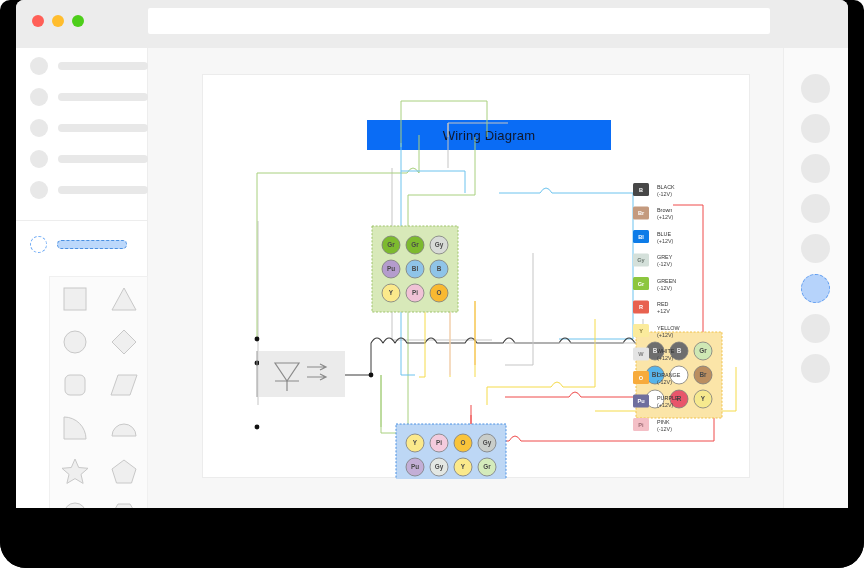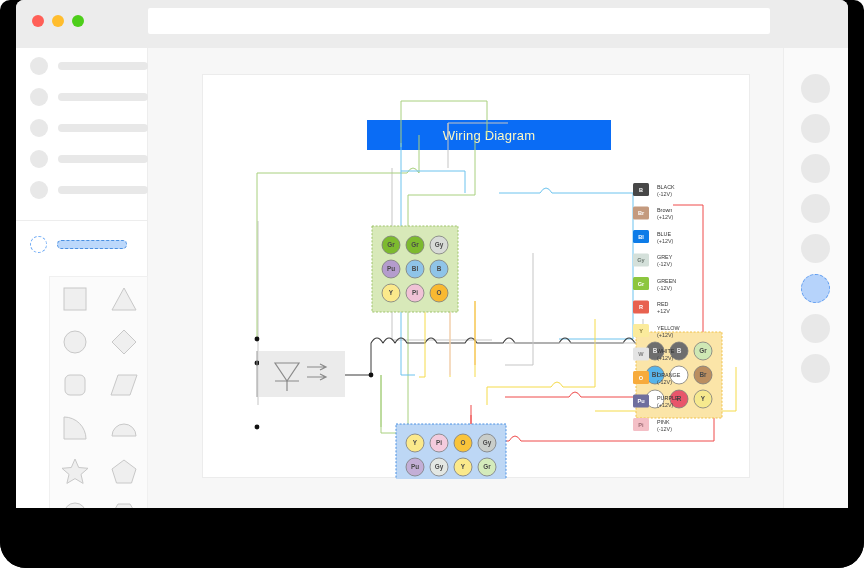--- a/index.html
+++ b/index.html
@@ -87,21 +87,21 @@
   .canvas-wrap {
     position: absolute; left: 132px; top: 0; width: 636px; height: 460px;
     background: #f7f7f7; border-right: 1px solid #ededed;
   }
   .paper {
     position: absolute; left: 54px; top: 26px; width: 548px; height: 404px;
     background: #fff; border: 1px solid #ececec;
   }
   .title-banner {
     position: absolute; left: 164px; top: 45px; width: 244px; height: 30px;
-    background: #0a6cf5; color: #fef9c3; display: flex; align-items: center;
+    background: #0a6cf5; color: #0f172a; display: flex; align-items: center;
     justify-content: center; font-size: 13px; letter-spacing: .2px;
   }
 
   
   .rail {
     position: absolute; left: 768px; top: 0; width: 64px; height: 460px;
     background: #fafafa;
   }
   .rail-dot {
     position: absolute; left: 17px; width: 29px; height: 29px;

